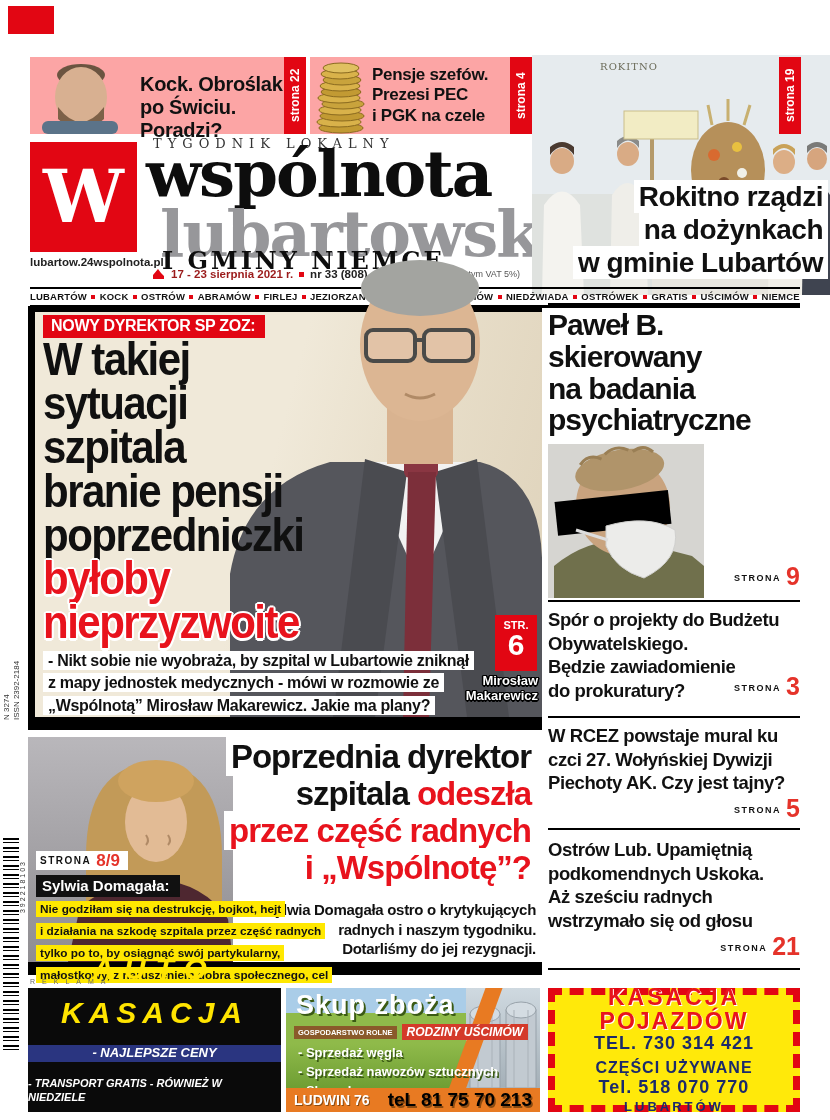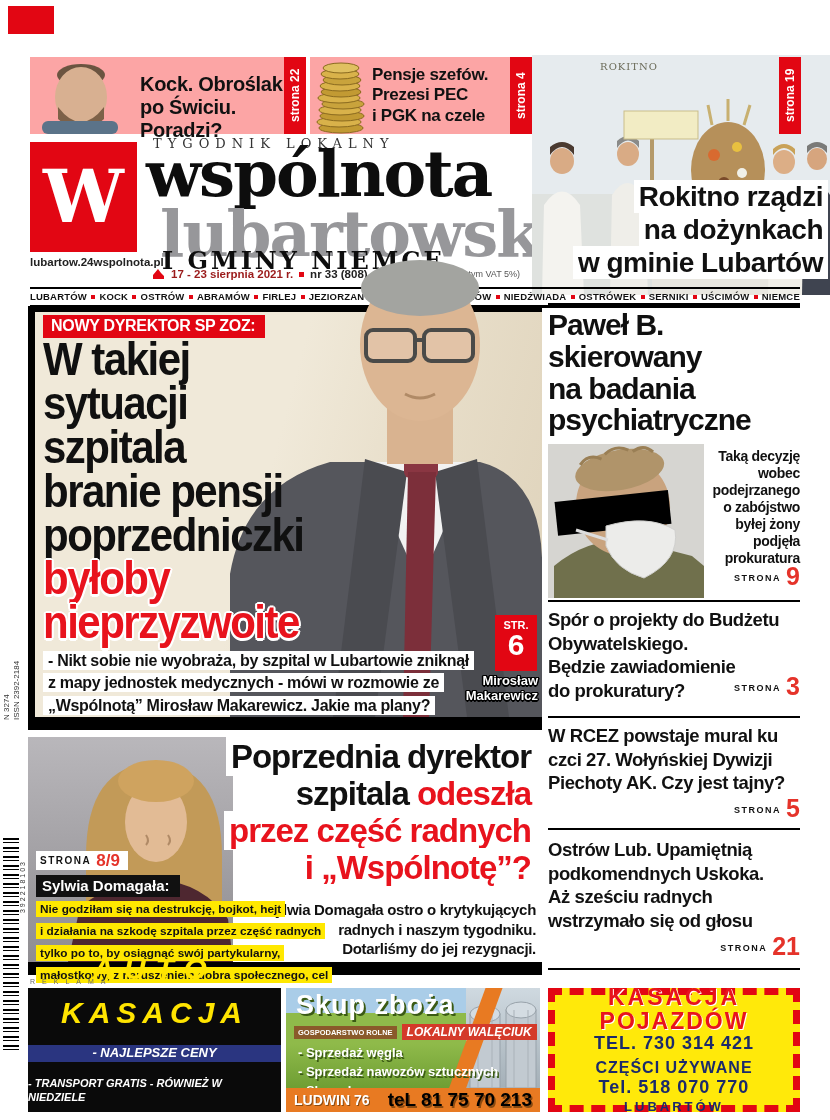--- a/index.html
+++ b/index.html
@@ -140,21 +140,21 @@
     <span>JEZIORZANY</span>
       <i class="navdot"></i>
     <span>KAMIONKA</span>
       <i class="navdot"></i>
     <span>MICHÓW</span>
       <i class="navdot"></i>
     <span>NIEDŹWIADA</span>
       <i class="navdot"></i>
     <span>OSTRÓWEK</span>
       <i class="navdot"></i>
-    <span>SERNIKI</span>
+    <span>GRATIS</span>
       <i class="navdot"></i>
     <span>UŚCIMÓW</span>
       <i class="navdot"></i>
     <span>NIEMCE</span>
   </div>
 
   <div class="abs" style="left:28px;top:306px;width:514px;height:424px;box-sizing:border-box;
               border-left:7px solid #000;border-top:6px solid #000;border-bottom:13px solid #000;
               background:linear-gradient(105deg,#f0e9d9 0 45%,#e7ddc8 70%,#ded2ba);z-index:5;overflow:visible;">
     <svg class="abs" style="left:180px;top:-58px;" width="327" height="463" viewBox="0 0 327 463">
@@ -203,27 +203,20 @@
     <path d="M6,154 L6,122 Q40,94 82,96 L144,112 L156,122 L156,154 Z" fill="#70704c"></path>
     <g transform="rotate(-10 75 62)">
       <ellipse cx="75" cy="62" rx="47" ry="50" fill="#c9a37e"></ellipse>
       <ellipse cx="78" cy="26" rx="45" ry="20" fill="#b0946a"></ellipse>
       <path d="M40,14 Q50,4 62,12 M66,8 Q78,0 90,8 M94,10 Q106,4 114,14" stroke="#9a7f55" stroke-width="3" fill="none"></path>
     </g>
     <rect x="8" y="52" width="114" height="34" fill="#000" transform="rotate(-6 64 69)"></rect>
     <path d="M58,82 Q100,70 127,86 Q132,116 96,134 Q68,126 58,102 Z" fill="#ececea" stroke="#d0d0ce"></path>
     <path d="M60,96 L28,86" stroke="#ddd" stroke-width="3"></path>
   </svg>
-  <div class="abs pl" style="left:640px;top:448px;width:160px;text-align:right;font-size:14px;font-weight:800;line-height:1.22;letter-spacing:-0.3px;">Taką decyzję
-wobec
-podejrzanego
-o zabójstwo
-byłej żony
-podjęła
-prokuratura</div>
   <div class="abs strona" style="left:640px;top:566px;width:160px;">
     <span class="lbl">STRONA</span>
     <span class="num">9</span>
   </div>
 
   <div class="abs divider" style="left:548px;top:600px;width:252px;"></div>
   <div class="abs pl" style="left:548px;top:608px;width:252px;font-size:18.5px;font-weight:800;line-height:1.28;letter-spacing:-0.4px;">Spór o projekty do Budżetu
 Obywatelskiego.
 Będzie zawiadomienie
 do prokuratury?</div>
@@ -305,21 +298,21 @@
       <rect x="4" y="18" width="30" height="74" fill="#c2cad1" stroke="#98a2aa"></rect>
       <ellipse cx="19" cy="18" rx="15" ry="8" fill="#d4dce2" stroke="#98a2aa"></ellipse>
       <rect x="40" y="14" width="30" height="78" fill="#c2cad1" stroke="#98a2aa"></rect>
       <ellipse cx="55" cy="14" rx="15" ry="8" fill="#d4dce2" stroke="#98a2aa"></ellipse>
       <path d="M12,18 L12,92 M26,18 L26,92 M48,14 L48,92 M62,14 L62,92" stroke="#aab2b9"></path>
     </svg>
     <div class="abs" style="right:62px;top:-14px;width:16px;height:160px;background:#e87a22;transform:rotate(20deg);"></div>
     <div class="abs" style="left:10px;top:2px;font-size:27px;font-weight:800;color:#fff;text-shadow:2px 2px 0 #3a5a14;letter-spacing:1px;">Skup zboża</div>
     <div class="abs" style="left:8px;top:36px;display:flex;gap:5px;align-items:center;">
       <span style="background:#8a5a2a;color:#fff;font-size:7.5px;font-weight:700;padding:2px 4px;">GOSPODARSTWO ROLNE</span>
-      <span style="background:#d43a2a;color:#fff;font-size:12px;font-weight:800;font-style:italic;padding:1px 5px;">LOKALNY WALĘCIUK</span>
+      <span style="background:#d43a2a;color:#fff;font-size:12px;font-weight:800;font-style:italic;padding:1px 5px;">RODZINY UŚCIMÓW</span>
     </div>
     <div class="abs pl" style="left:12px;top:56px;font-size:13px;font-weight:800;color:#fff;line-height:1.45;text-shadow:1.5px 1.5px 0 #3a5a14;">- Sprzedaż węgla
 - Sprzedaż nawozów sztucznych
 - Skup złomu</div>
     <div class="abs" style="left:0;bottom:0;width:100%;height:24px;background:#e87a22;display:flex;align-items:center;justify-content:space-between;padding:0 8px;box-sizing:border-box;">
       <span style="color:#fff;font-weight:800;font-size:14px;text-shadow:1px 1px 0 #8a4a10;">LUDWIN 76</span>
       <span style="color:#000000;font-weight:800;font-size:19px;text-shadow:1.5px 1.5px 0 #8a4a10;">teL 81 75 70 213</span>
     </div>
   </div>
 

